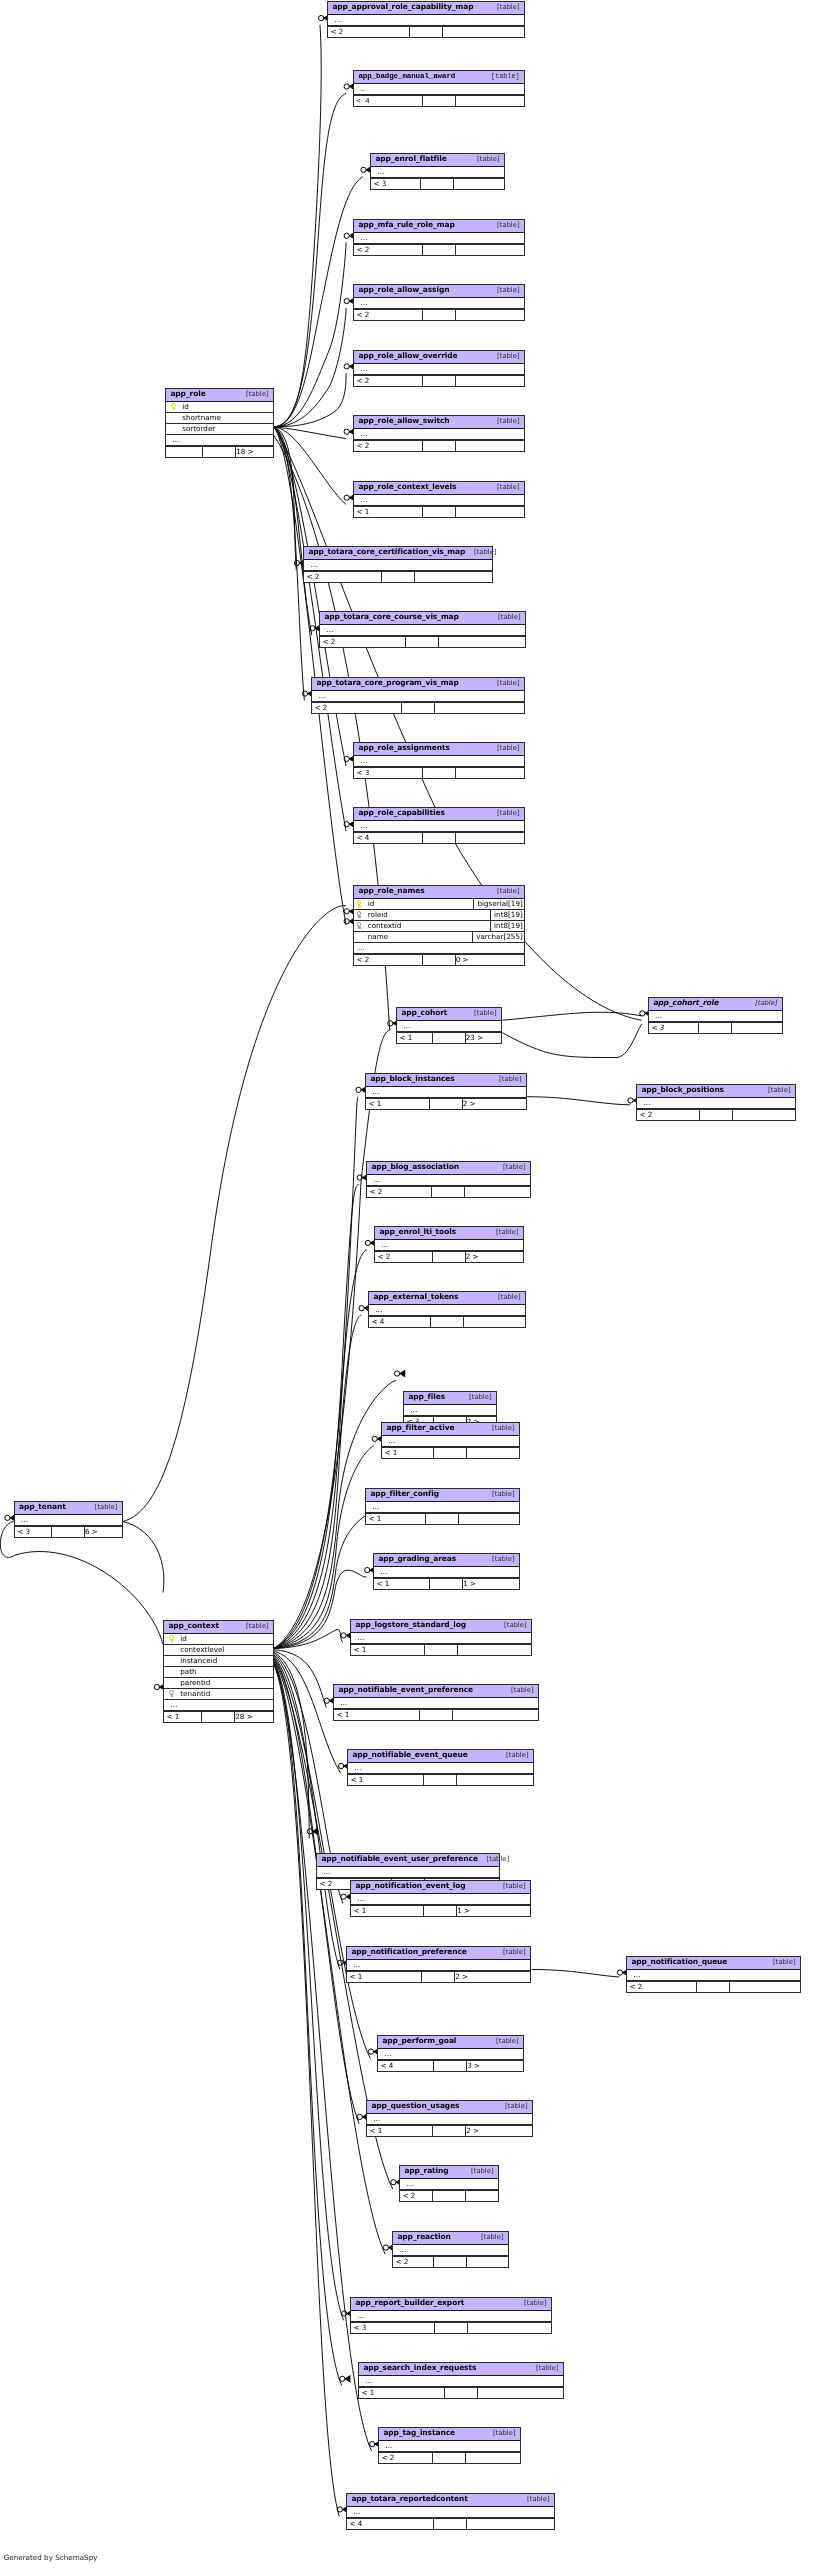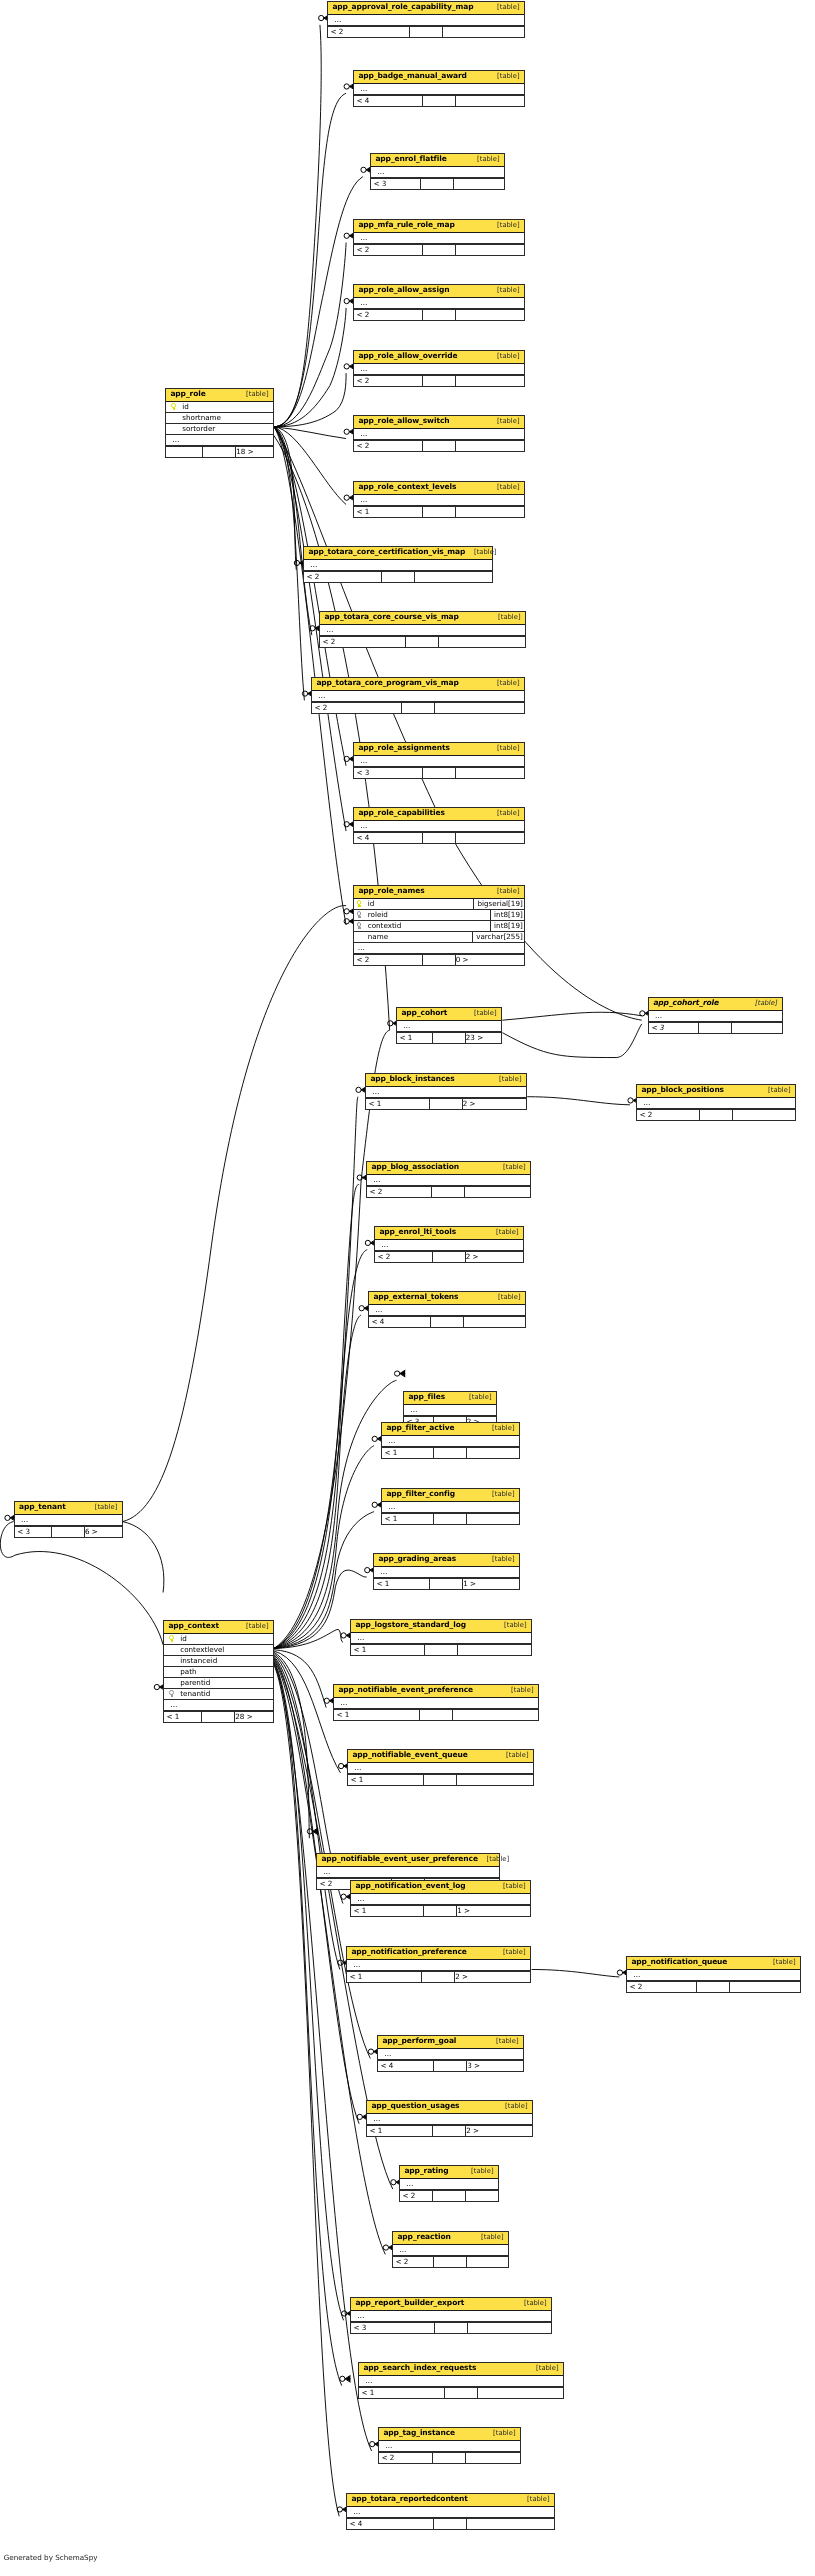--- a/index.html
+++ b/index.html
@@ -15,21 +15,21 @@
   .node{
     position:absolute;
     background:#ffffff;
     border:0.6px solid #2b2b2b;
     box-sizing:border-box;
     font-size:7.2px;
     color:#000;
   }
   .node .hdr{
     display:flex;align-items:center;justify-content:space-between;
-    background:#fde047;
+    background:#c4b5fd;
     border-bottom:1.2px solid #1a1a1a;
     padding:1.2px 4.4px 1.9px 4.4px;
     line-height:8.7px;
     white-space:nowrap;
   }
   .node .hdr .tname{font-weight:bold;font-size:7.5px;letter-spacing:-0.1px;}
   .node .hdr .ttype{font-size:6.8px;color:#2b2b2b;padding-left:8.7px;}
 
   .node .row{
     display:flex;align-items:center;
@@ -199,21 +199,21 @@
         </div>
         <div class="row">
           <span class="ell">…</span>
         </div>
         <div class="foot">
           <span class="fl">&lt; 2</span>
           <span class="fm"></span>
           <span class="fr"></span>
         </div>
       </div>
-      <div class="node" style="left: 353px; top: 70px; width: 172px;">
+      <div class="node" style="left: 353px; top: 70px; width: 172px; font-family: Liberation Mono, monospace;">
         <div class="hdr">
           <span class="tname">app_badge_manual_award</span>
           <span class="ttype">[table]</span>
         </div>
         <div class="row">
           <span class="ell">…</span>
         </div>
         <div class="foot">
           <span class="fl">&lt; 4</span>
           <span class="fm"></span>
@@ -577,21 +577,21 @@
         </div>
         <div class="row">
           <span class="ell">…</span>
         </div>
         <div class="foot">
           <span class="fl">&lt; 1</span>
           <span class="fm"></span>
           <span class="fr"></span>
         </div>
       </div>
-      <div class="node" style="left: 381px; top: 1488px; width: 139px;">
+      <div class="node" style="left: 365px; top: 1488px; width: 155px;">
         <div class="hdr">
           <span class="tname">app_filter_config</span>
           <span class="ttype">[table]</span>
         </div>
         <div class="row">
           <span class="ell">…</span>
         </div>
         <div class="foot">
           <span class="fl">&lt; 1</span>
           <span class="fm"></span>

